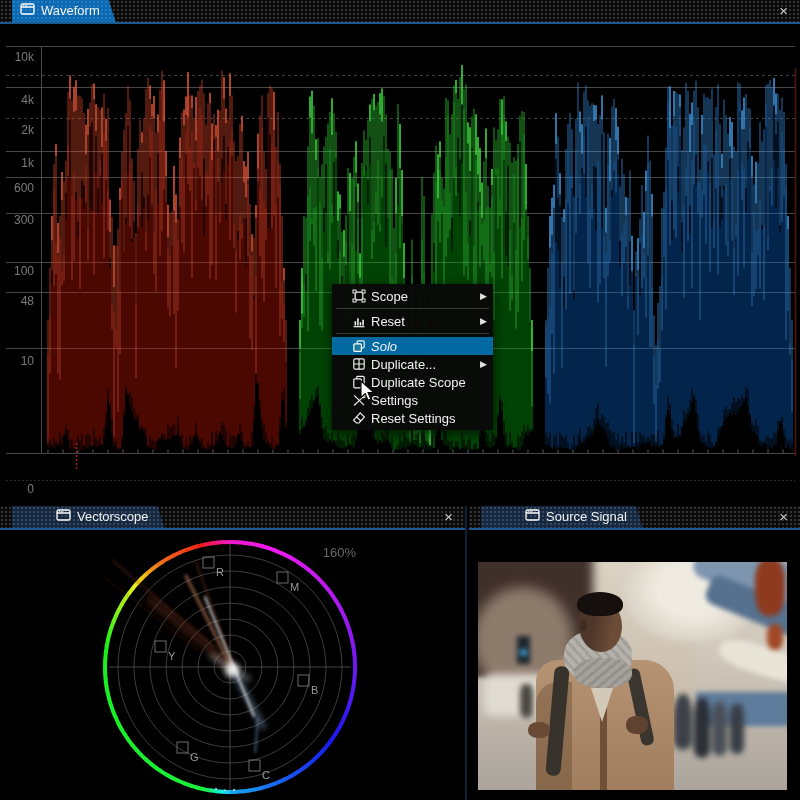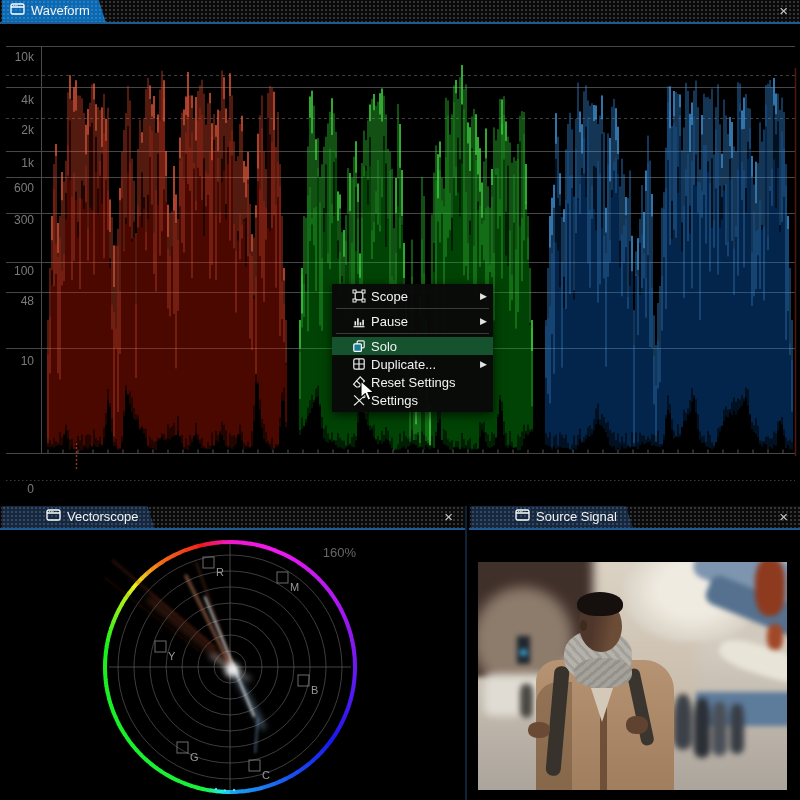--- a/index.html
+++ b/index.html
@@ -5,37 +5,37 @@
   html,body{margin:0;padding:0;}
   body{width:800px;height:800px;background:#000;overflow:hidden;position:relative;
        font-family:"Liberation Sans",sans-serif;-webkit-font-smoothing:antialiased;}
   .panel{position:absolute;background:#000;}
   #p-wave{left:0;top:0;width:800px;height:505px;}
   #p-vec{left:0;top:506px;width:467px;height:294px;border-right:2px solid #0e2136;box-sizing:border-box;}
   #p-src{left:469px;top:506px;width:331px;height:294px;}
   .titlebar{position:relative;height:22px;z-index:2;display:flex;align-items:stretch;
     background-color:#0a0a0a;border-bottom:2px solid #1d5a91;
     background-image:radial-gradient(rgba(95,95,95,.5) 1px,transparent 1.15px);background-size:4px 4px;}
-  .tab{display:inline-flex;align-items:center;gap:6px;padding:0 16px 0 8px;margin-left:2px;
+  .tab{display:inline-flex;align-items:center;gap:6px;padding:0 16px 0 8px;margin-left:12px;
     color:#f2f2f2;font-size:13px;line-height:22px;
     clip-path:polygon(0 0,calc(100% - 7px) 0,100% 100%,0 100%);}
   .tab.active{background-color:#0b68b2;background-image:radial-gradient(rgba(255,255,255,.13) 1px,transparent 1.15px);background-size:4px 4px;}
   .tab.inactive{background-color:#16283f;background-image:radial-gradient(rgba(120,140,170,.32) 1px,transparent 1.15px);background-size:4px 4px;padding-left:44px;}
   .wt{fill:none;stroke:#fff;stroke-width:1.3;}
   .close{position:absolute;right:9px;top:0;height:22px;background:none;border:0;padding:0 3px;
     color:#c9c9c9;font-size:15px;line-height:22px;cursor:default;}
   .scope-svg{position:absolute;left:0;top:0;pointer-events:none;z-index:1;}
   #wave-svg{width:800px;height:505px;}
   #vec-svg{top:24px;width:465px;height:270px;}
   svg text{font-family:"Liberation Sans",sans-serif;}
   
   .menu{position:absolute;left:332px;top:284px;width:161px;z-index:50;background:rgba(9,9,9,.97);
     padding:3px 0;box-shadow:0 3px 10px rgba(0,0,0,.65);}
   .mi{display:flex;align-items:center;height:18px;padding:0 6px 0 19px;gap:4px;color:#f2f2f2;font-size:13px;}
-  .mi.hl{background:#14532d;}
+  .mi.hl{background:#0369a1;font-style:italic;}
   .mi .ic{width:16px;flex:0 0 16px;display:flex;align-items:center;justify-content:center;}
   .mi .ic svg{width:14px;height:14px;display:block;}
   .mi .lbl{flex:1;white-space:nowrap;}
   .mi .rt{font-size:9px;color:#e3e3e3;}
   .mi .rt.ck{font-size:12px;font-weight:bold;}
   .sep{height:1px;background:#3a3a3a;margin:3px 4px;}
   .st{fill:none;stroke:#efefef;stroke-width:1.2;}
   .st2{fill:none;stroke:#efefef;stroke-width:1.6;}
   .stf{fill:#0a0a0a;stroke:#efefef;stroke-width:1;}
   
@@ -462,21 +462,21 @@
       <span class="rt">▶</span>
     </div>
     <div class="sep"></div>
     <div class="mi">
       <span class="ic">
         <svg viewBox="0 0 14 14">
           <path class="st" d="M1.5,12.7 H12.5"></path>
           <path class="st2" d="M3.3,11.5 V7.2 M5.9,11.5 V4.2 M8.5,11.5 V8.2 M11.1,11.5 V5.8"></path>
         </svg>
       </span>
-      <span class="lbl">Pause</span>
+      <span class="lbl">Reset</span>
       <span class="rt">▶</span>
     </div>
     <div class="sep"></div>
     <div class="mi hl">
       <span class="ic">
         <svg viewBox="0 0 14 14">
           <rect class="st" x="5.2" y="1.8" width="7" height="7" rx="1"></rect>
           <rect x="1.8" y="4.8" width="7.6" height="7.6" rx="1" fill="#1a7e9a" stroke="#fff" stroke-width="1.2"></rect>
         </svg>
       </span>
@@ -488,35 +488,44 @@
           <rect class="st" x="1.8" y="1.8" width="10.4" height="10.4" rx="1.4"></rect>
           <path class="st" d="M7,1.8 V12.2 M1.8,7 H12.2"></path>
         </svg>
       </span>
       <span class="lbl">Duplicate...</span>
       <span class="rt">▶</span>
     </div>
     <div class="mi">
       <span class="ic">
         <svg viewBox="0 0 14 14">
-          <path class="st" d="M8.2,1.8 L12.4,6 L7,12 H4.4 L1.6,9.2 Z"></path>
-          <path class="st" d="M4.2,5.6 L9,10"></path>
-        </svg>
-      </span>
-      <span class="lbl">Reset Settings</span>
+          <rect class="st" x="4.6" y="1.4" width="7.6" height="9.4" rx="1"></rect>
+          <rect x="1.8" y="3.8" width="7.6" height="9" rx="1" fill="#0a0a0a" stroke="#efefef" stroke-width="1.2"></rect>
+        </svg>
+      </span>
+      <span class="lbl">Duplicate Scope</span>
     </div>
     <div class="mi">
       <span class="ic">
         <svg viewBox="0 0 14 14">
           <path class="st" d="M2.2,2.4 L12,12.2 M11.6,3.4 L3,11.6"></path>
           <circle class="st" cx="11.4" cy="3" r="1.7"></circle>
           <path class="st" d="M2,12.4 l1.6,-1.6"></path>
         </svg>
       </span>
       <span class="lbl">Settings</span>
+    </div>
+    <div class="mi">
+      <span class="ic">
+        <svg viewBox="0 0 14 14">
+          <path class="st" d="M8.2,1.8 L12.4,6 L7,12 H4.4 L1.6,9.2 Z"></path>
+          <path class="st" d="M4.2,5.6 L9,10"></path>
+        </svg>
+      </span>
+      <span class="lbl">Reset Settings</span>
     </div>
   </nav>
 
 <div id="cursor">
   <svg width="16" height="22" viewBox="0 0 16 22">
     <path d="M1,1 L1,17.5 L5.2,13.6 L8,20.2 L10.8,19 L8,12.6 L13.6,12.3 Z" fill="#fff" stroke="#000" stroke-width="1.1"></path>
   </svg>
 </div>
 
 </body></html>

